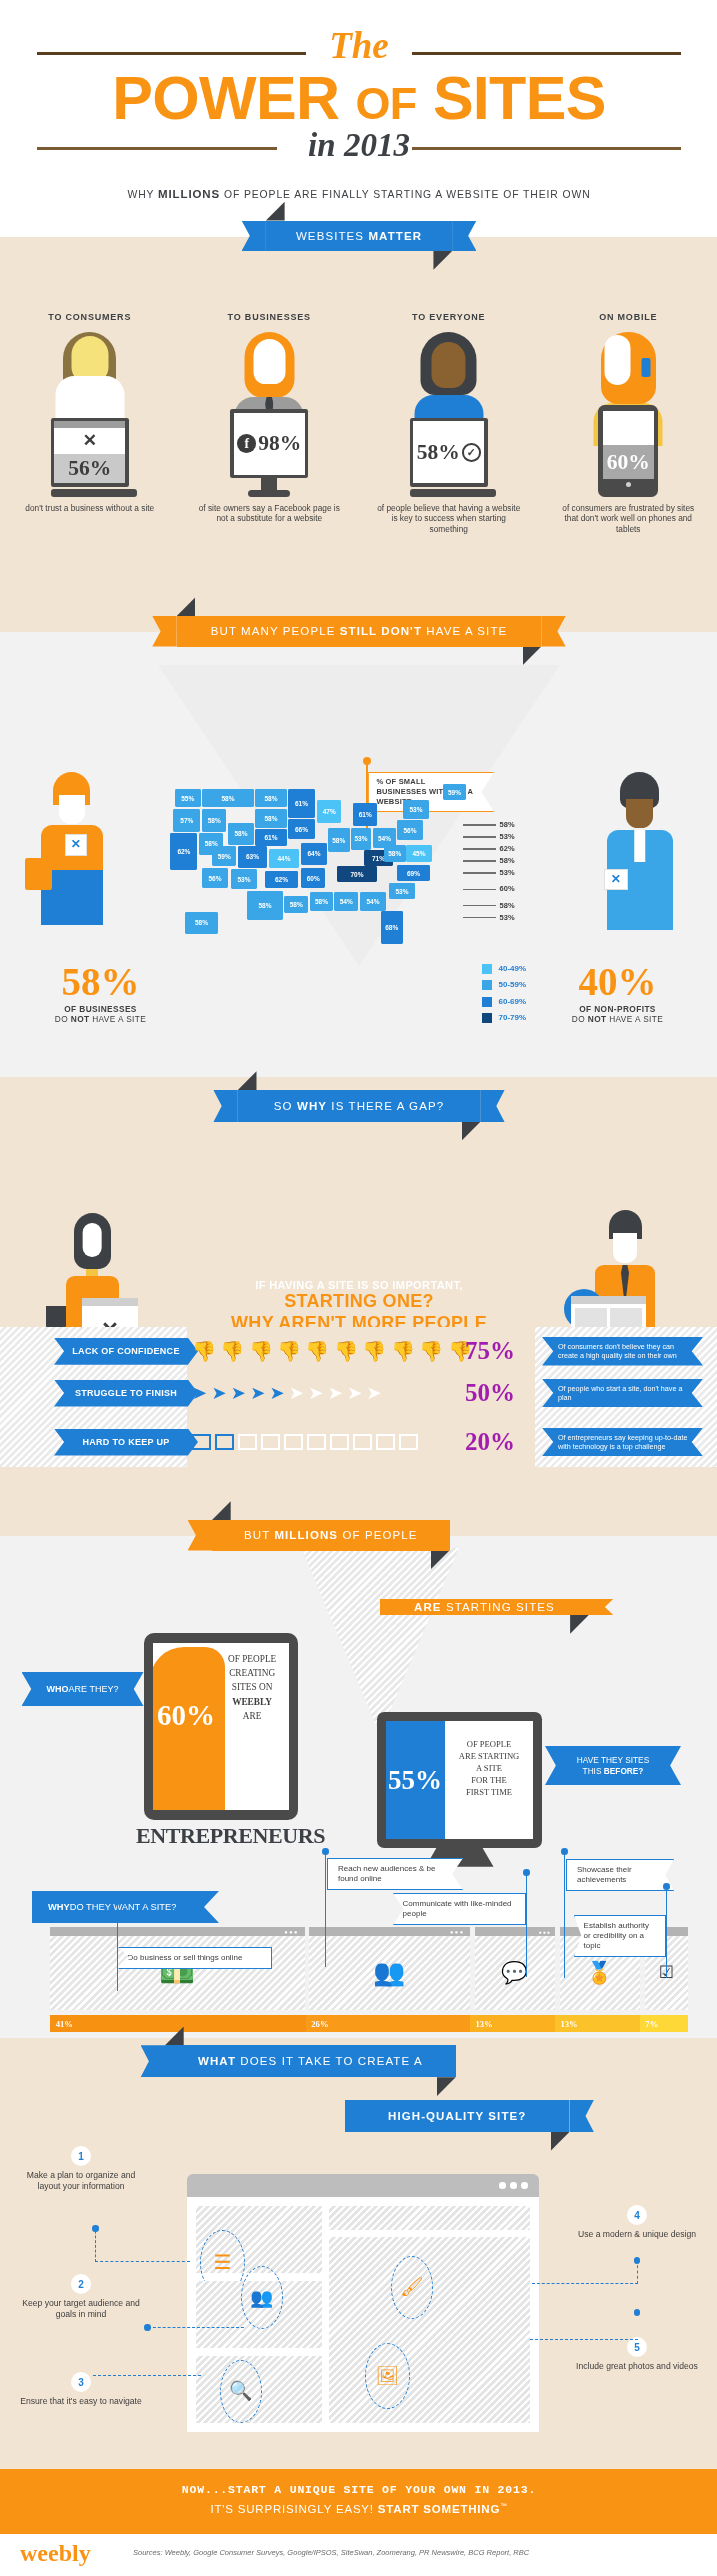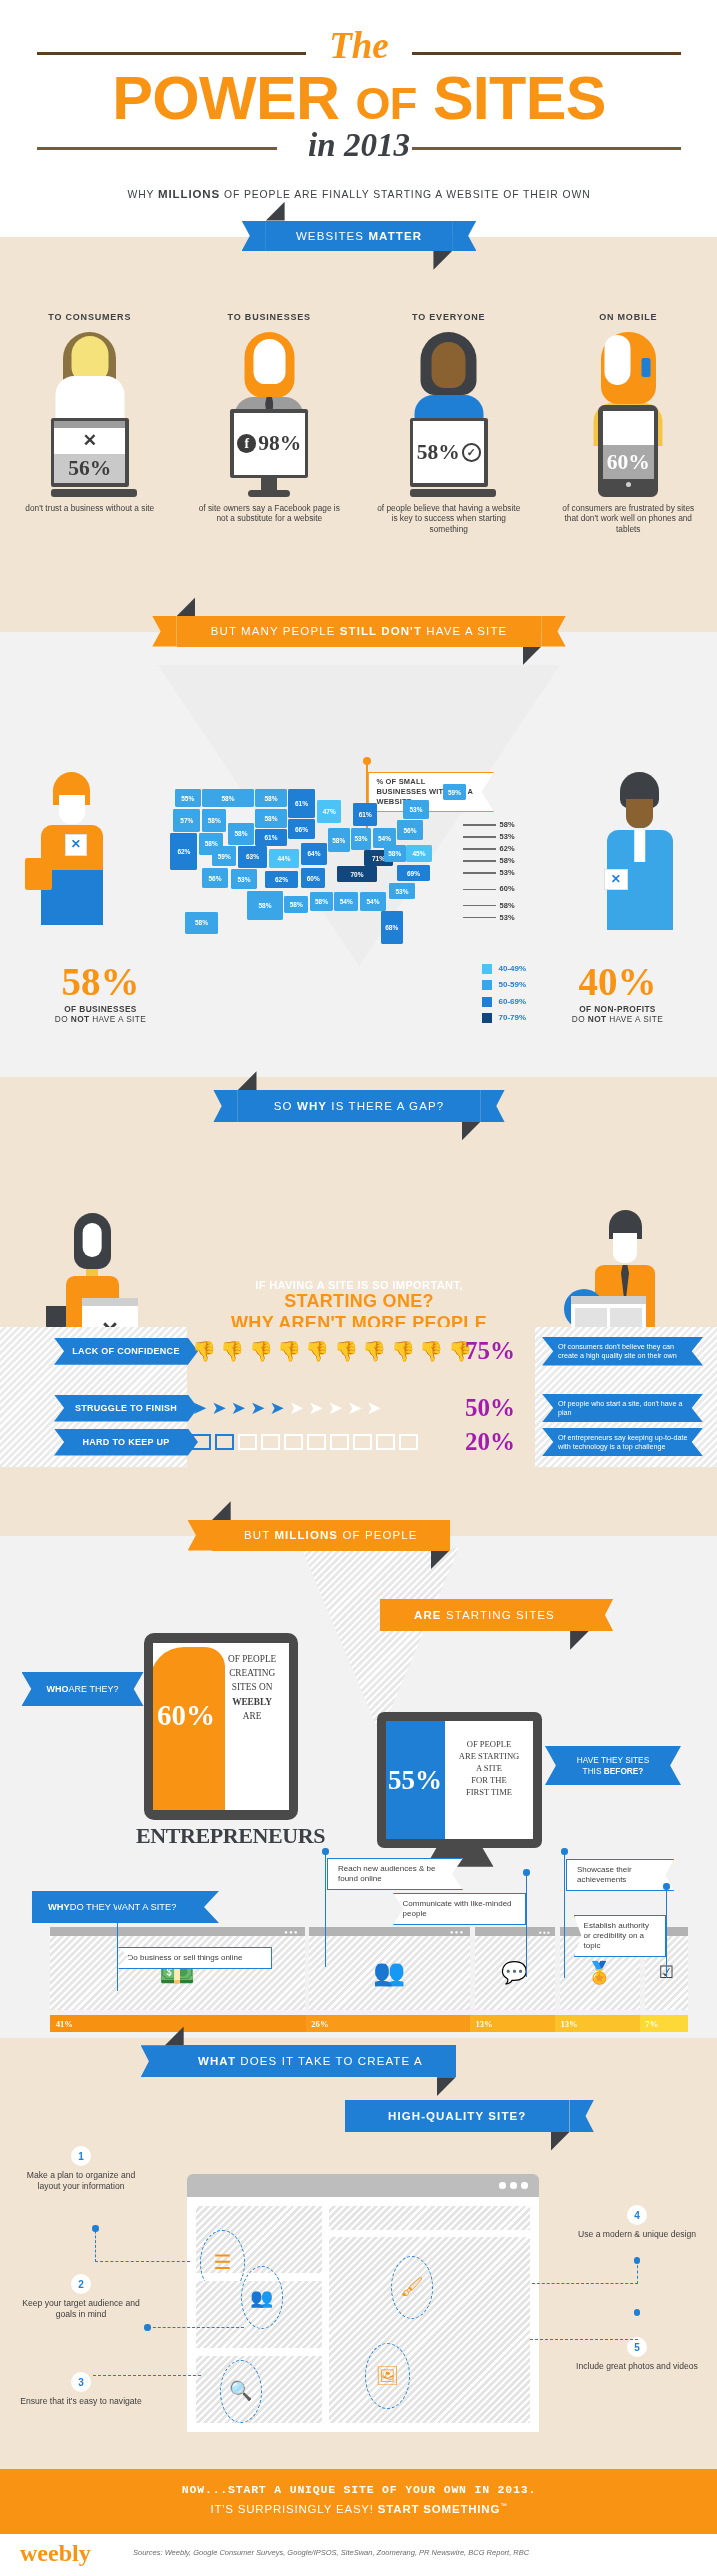--- a/index.html
+++ b/index.html
@@ -569,21 +569,21 @@
           <span style="font-size:19.4px;color:#1f7fd4;line-height:1;">👎</span>
           <span style="font-size:19.4px;color:#1f7fd4;line-height:1;">👎</span>
           <span style="font-size:19.4px;color:#1f7fd4;line-height:1;">👎</span>
           <span style="font-size:19.4px;color:#ffffff;line-height:1;">👎</span>
           <span style="font-size:19.4px;color:#ffffff;line-height:1;">👎</span>
         </div>
         <div class="pct">75%</div>
         <div class="tagR">Of consumers don't believe they can create a high quality site on their own</div>
       </div>
 
-      <div class="brow" style="top:61px;align-items:center;">
+      <div class="brow" style="top:46px;align-items:center;">
         <div class="tagL">STRUGGLE TO FINISH</div>
         <div class="icons">
           <span style="font-size:18px;color:#1f7fd4;line-height:1;">➤</span>
           <span style="font-size:18px;color:#1f7fd4;line-height:1;">➤</span>
           <span style="font-size:18px;color:#1f7fd4;line-height:1;">➤</span>
           <span style="font-size:18px;color:#1f7fd4;line-height:1;">➤</span>
           <span style="font-size:18px;color:#1f7fd4;line-height:1;">➤</span>
           <span style="font-size:18px;color:#ffffff;line-height:1;">➤</span>
           <span style="font-size:18px;color:#ffffff;line-height:1;">➤</span>
           <span style="font-size:18px;color:#ffffff;line-height:1;">➤</span>
@@ -617,21 +617,21 @@
   <div class="s4">
     <div class="cone"></div>
 
     <span class="ribbon orange rb1" style="padding:9.3px 32px;">
       <i class="tailL"></i>
       <i class="fold tl"></i>
       <i class="fold br"></i>
       <span style="font-weight:normal">BUT </span><span>MILLIONS</span><span style="font-weight:normal"> OF PEOPLE</span>
     </span>
 
-    <span class="ribbon orange rb2" style="padding:10px 34px;">
+    <span class="ribbon orange rb2" style="padding:2px 34px;">
       <i class="tailR"></i>
       <i class="fold br"></i>
       <span>ARE</span><span style="font-weight:normal"> STARTING SITES</span>
     </span>
 
     <div class="whoare">
       <b>WHO</b>
         <span> ARE THEY?</span>
     </div>
 

